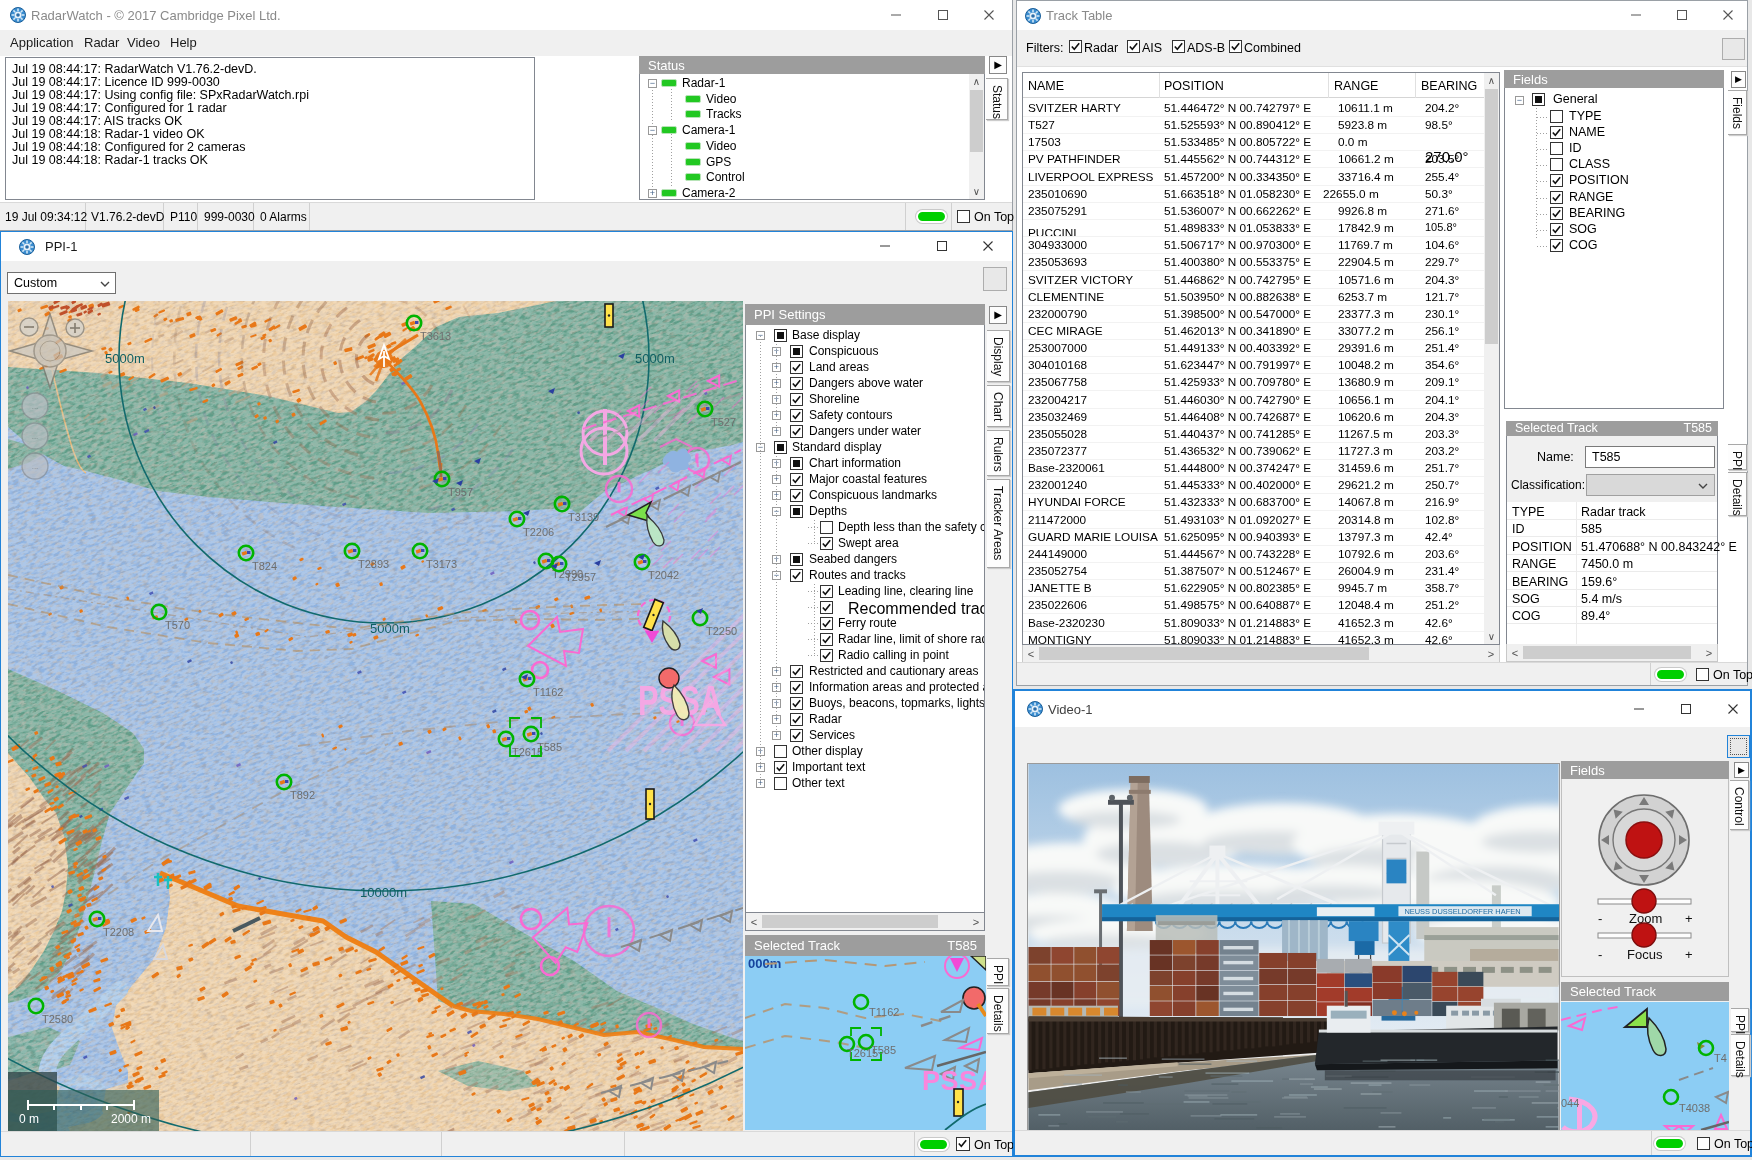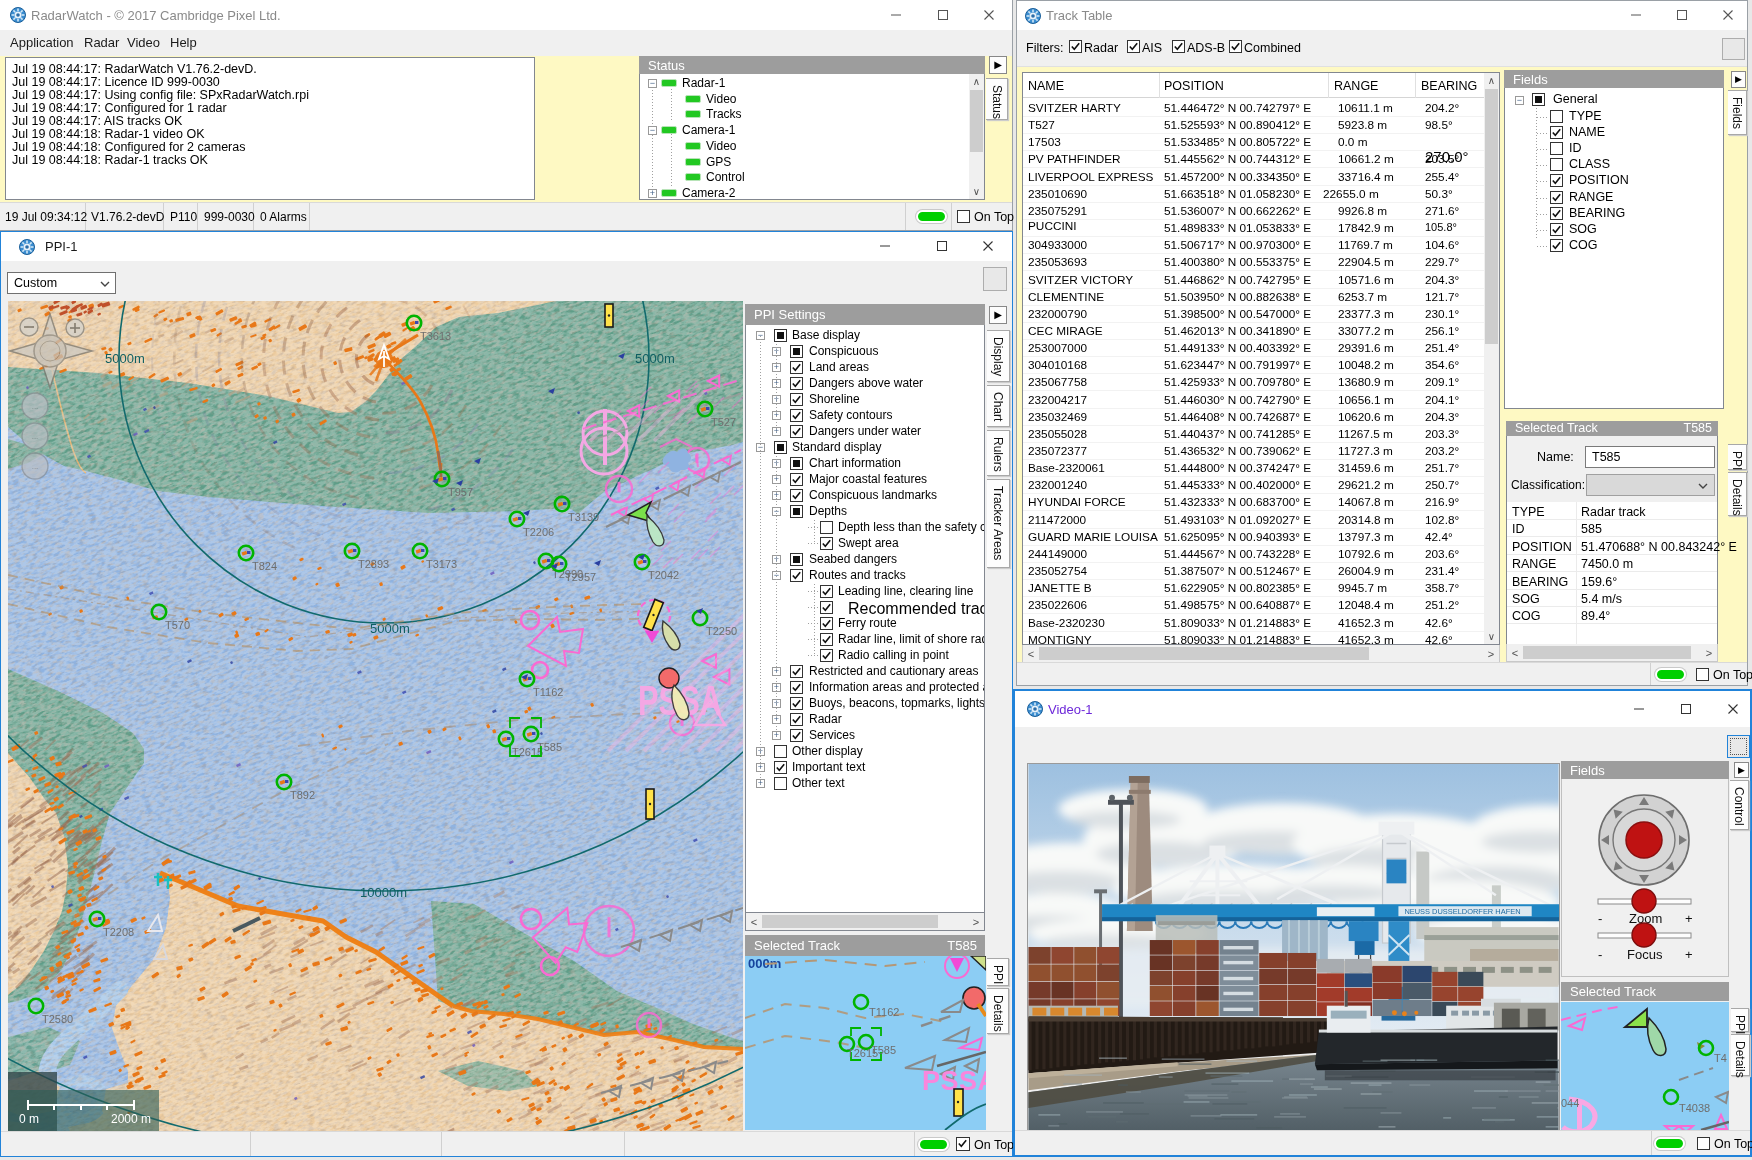--- a/index.html
+++ b/index.html
@@ -1,17 +1,17 @@
 <!DOCTYPE html>
 <html><head><meta charset="utf-8"><style>
 *{box-sizing:border-box;margin:0;padding:0}
 html,body{width:1752px;height:1160px;overflow:hidden;background:#e8e8e8;
  font-family:"Liberation Sans",sans-serif;font-size:12px;color:#000;position:relative}
 .abs{position:absolute}
-.win{position:absolute;background:#fef9c3}
+.win{position:absolute;background:#ffffff}
 .tbar{position:absolute;left:0;right:0;top:0;background:#fff}
 .ttext{position:absolute;font-size:13px;white-space:nowrap}
 .gray{color:#8a8a8a}
 .hdr{position:absolute;background:#9d9d9d;color:#fff;font-size:13px;line-height:20px;padding-left:9px;overflow:hidden}
 .panel{position:absolute;background:#fff;border:1px solid #828790}
 .led{position:absolute;background:#00cf00;border:2px solid #fff;border-radius:8px;box-shadow:0 0 0 1px #c9c9c9}
 .cbk{position:absolute;width:13px;height:13px;border:1px solid #333;background:#fff}
 .vtab{position:absolute;background:#fdfdfd;border:1px solid #a8a8a8;border-left:none;box-shadow:1px 1px 1px #ccc}
 .vtab span{position:absolute;left:50%;top:6px;transform:translateX(-50%);writing-mode:vertical-rl;font-size:12px;color:#111;white-space:nowrap}
 .arrbtn{position:absolute;background:#fdfdfd;border:1px solid #888;text-align:center;color:#000}
@@ -1828,21 +1828,21 @@
       <div class="trow" style="left:5px;top:113.75px;width:130px;overflow:hidden;font-size:11.8px">235010690</div>
       <div class="trow" style="left:141px;top:113.75px;font-size:11.8px">51.663518° N 01.058230° E</div>
       <div class="trow" style="left:300px;top:113.75px;font-size:11.8px">22655.0 m</div>
       <div class="trow" style="left:402px;top:113.75px;font-size:11.8px">50.3°</div>
       <div class="abs" style="left:0;top:128.75px;width:462px;height:1px;background:#f2f2f2"></div>
       <div class="trow" style="left:5px;top:130.9px;width:130px;overflow:hidden;font-size:11.8px">235075291</div>
       <div class="trow" style="left:141px;top:130.9px;font-size:11.8px">51.536007° N 00.662262° E</div>
       <div class="trow" style="left:315px;top:130.9px;font-size:11.8px">9926.8 m</div>
       <div class="trow" style="left:402px;top:130.9px;font-size:11.8px">271.6°</div>
       <div class="abs" style="left:0;top:145.9px;width:462px;height:1px;background:#f2f2f2"></div>
-      <div class="trow" style="left:5px;top:146px;width:130px;overflow:hidden;font-size:11.8px">PUCCINI</div>
+      <div class="trow" style="left:5px;top:153px;width:130px;overflow:hidden;font-size:11.8px">PUCCINI</div>
       <div class="trow" style="left:141px;top:148.05px;font-size:11.8px">51.489833° N 01.053833° E</div>
       <div class="trow" style="left:315px;top:148.05px;font-size:11.8px">17842.9 m</div>
       <div class="trow" style="left:402px;top:148.05px;font-size:11px">105.8°</div>
       <div class="abs" style="left:0;top:163.05px;width:462px;height:1px;background:#f2f2f2"></div>
       <div class="trow" style="left:5px;top:165.20000000000002px;width:130px;overflow:hidden;font-size:11.8px">304933000</div>
       <div class="trow" style="left:141px;top:165.20000000000002px;font-size:11.8px">51.506717° N 00.970300° E</div>
       <div class="trow" style="left:315px;top:165.20000000000002px;font-size:11.8px">11769.7 m</div>
       <div class="trow" style="left:402px;top:165.20000000000002px;font-size:11.8px">104.6°</div>
       <div class="abs" style="left:0;top:180.20000000000002px;width:462px;height:1px;background:#f2f2f2"></div>
       <div class="trow" style="left:5px;top:182.35000000000002px;width:130px;overflow:hidden;font-size:11.8px">235053693</div>
@@ -2100,21 +2100,21 @@
         <line x1="1.5" y1="8" x2="4" y2="8"></line>
         <line x1="12" y1="8" x2="14.5" y2="8"></line>
         <line x1="3.4" y1="3.4" x2="5.2" y2="5.2"></line>
         <line x1="10.8" y1="10.8" x2="12.6" y2="12.6"></line>
         <line x1="12.6" y1="3.4" x2="10.8" y2="5.2"></line>
         <line x1="5.2" y1="10.8" x2="3.4" y2="12.6"></line>
       </g>
       <circle cx="8" cy="8" r="3.6" fill="#e8f2fa"></circle>
       <circle cx="8" cy="8" r="1.8" fill="#2b6da8"></circle>
     </svg>
-    <div class="ttext" style="left:33px;top:11px;color:#6d28d9">Video-1</div>
+    <div class="ttext" style="left:33px;top:11px;color:#404040">Video-1</div>
     <svg class="abs" style="left:618px;top:12px" width="12" height="12" viewBox="0 0 12 12">
       <line x1="1" y1="6" x2="11" y2="6" stroke="#333" stroke-width="1"></line>
     </svg>
     <svg class="abs" style="left:665px;top:12px" width="12" height="12" viewBox="0 0 12 12">
       <rect x="1.5" y="1.5" width="9" height="9" fill="none" stroke="#333" stroke-width="1"></rect>
     </svg>
     <svg class="abs" style="left:712px;top:12px" width="12" height="12" viewBox="0 0 12 12">
       <path d="M1.5 1.5 L10.5 10.5 M10.5 1.5 L1.5 10.5" stroke="#333" stroke-width="1.1"></path>
     </svg>
     <div class="abs" style="left:0;top:36px;width:100%;height:36px;background:#f0f0f0"></div>

